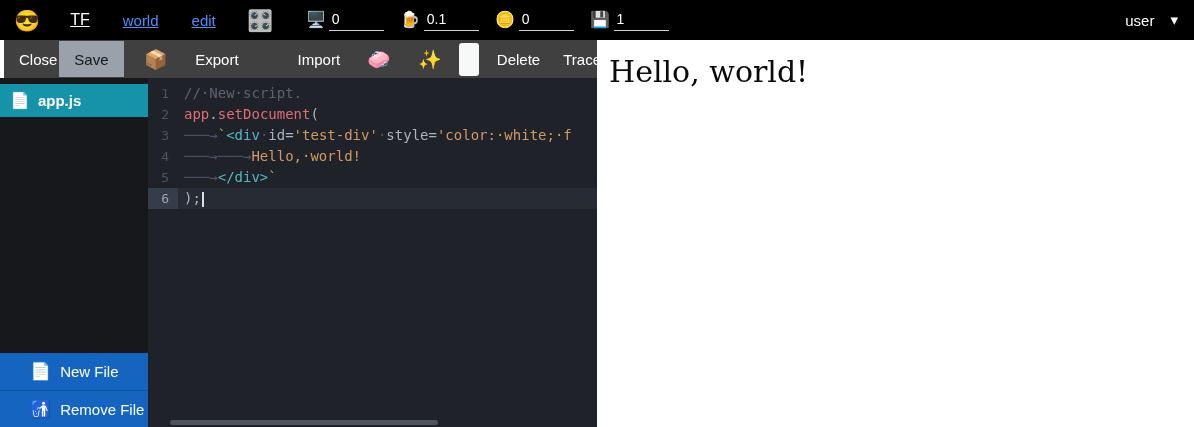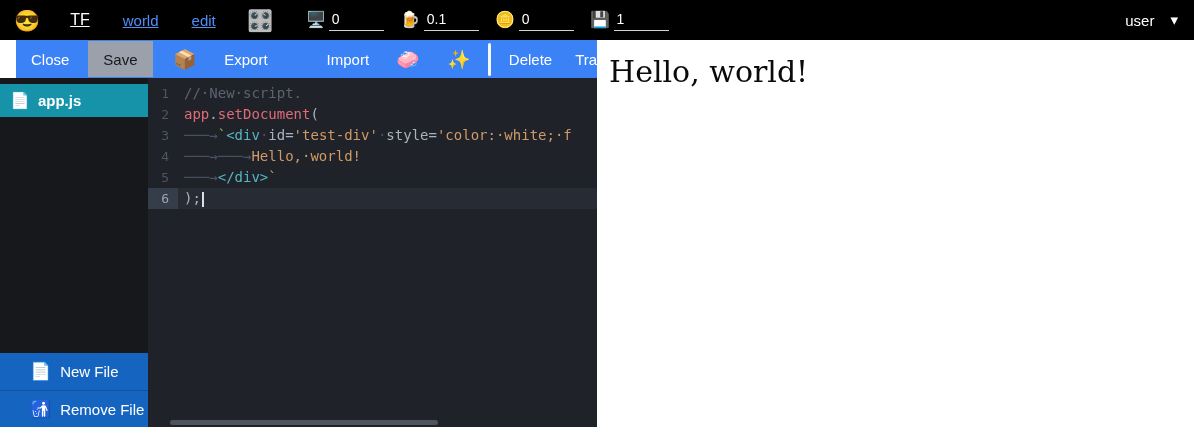--- a/index.html
+++ b/index.html
@@ -25,26 +25,26 @@
   .stat-icon { font-size:16px; margin-right:3px; line-height:1; }
   .stat-value {
     display:inline-block; width:55px; font-size:14px;
     border-bottom:1px solid #cfd4da; padding:1px 0 3px 3px; color:#fff;
   }
   .topbar-spacer { flex:1; }
   .user-menu { margin-right:16px; color:#fff; display:flex; align-items:center; gap:16px; }
 
   
   .toolbar {
-    position:absolute; left:16px; top:40px; width:597px; height:38px;
-    background:#3b82f6; display:flex; align-items:center; color:#fff; font-size:15px;
+    position:absolute; left:4px; top:40px; width:597px; height:38px;
+    background:#404040; display:flex; align-items:center; color:#fff; font-size:15px;
   }
   .tb-text { color:#fff; }
   .tb-close { margin-left:15px; }
-  .tb-save { margin-left:19px; background:#9aa1aa; color:#15181d; height:36px; padding:0 15px; }
+  .tb-save { margin-left:2px; background:#9aa1aa; color:#15181d; height:36px; padding:0 15px; }
   .tb-emoji { font-size:19px; line-height:1; }
   .tb-package { margin-left:21px; }
   .tb-export { margin-left:27px; }
   .tb-import { margin-left:27px;padding-left:32px; }
   .tb-soap { margin-left:27px; }
   .tb-sparkles { margin-left:28px; }
   .tb-blank { margin-left:17px; width:30px; height:33px; background:#f7f8f8; border-radius:3px; }
   .tb-delete { margin-left:18px; }
   .tb-trace { margin-left:23px; }
 

